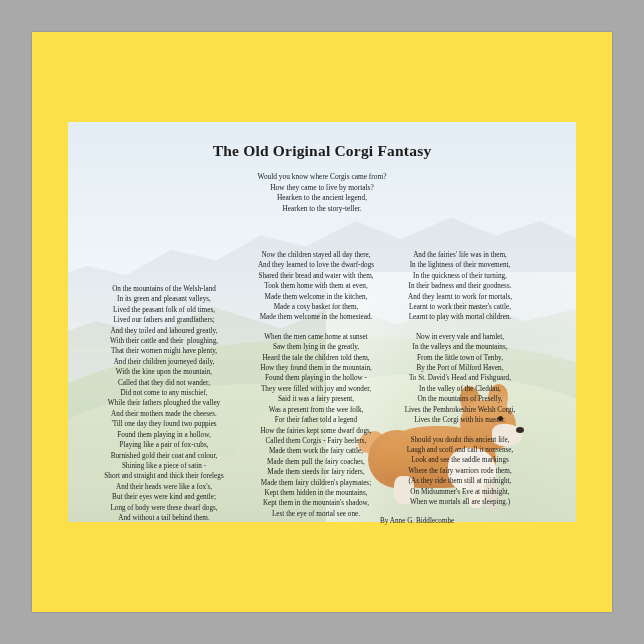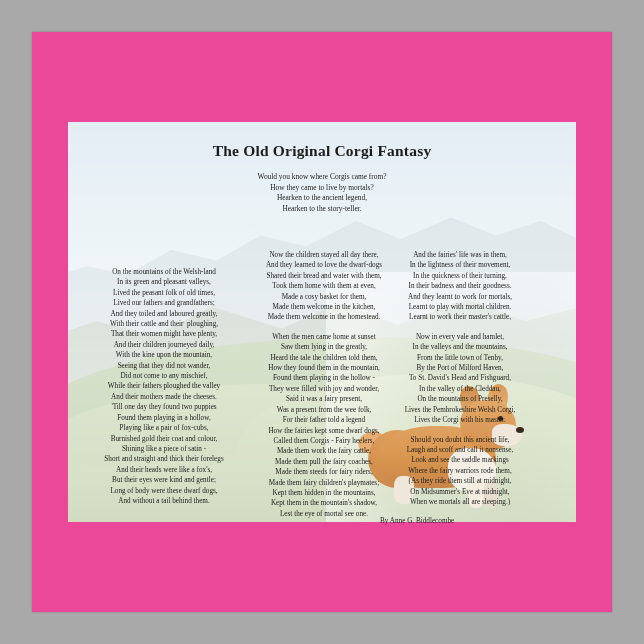--- a/index.html
+++ b/index.html
@@ -12,21 +12,21 @@
     background: #a9a9a9;
     font-family: "Liberation Serif", serif;
     overflow: hidden;
   }
   #poster-frame {
     position: absolute;
     left: 32px;
     top: 32px;
     width: 580px;
     height: 580px;
-    background: #ec4899;
+    background: #fde047;
     box-shadow: 0 0 2px rgba(0,0,0,0.25);
   }
   
   #artwork {
     position: absolute;
     left: 36px;
     top: 90px;
     width: 508px;
     height: 400px;
     overflow: hidden;
@@ -266,25 +266,25 @@
   .col {
     position: absolute;
     z-index: 5;
     font-size: 7.2px;
     line-height: 10.4px;
     color: #1b1b1b;
     text-align: center;
   }
   #col-left {
     left: 50px;
-    top: 235px;
+    top: 252px;
     width: 164px;
   }
   #col-mid {
-    left: 208px;
+    left: 200px;
     top: 218px;
     width: 168px;
   }
   #col-right {
     left: 348px;
     top: 218px;
     width: 160px;
   }
   .stanza {
     margin-bottom: 9px;
@@ -343,21 +343,21 @@
       <div class="stanza">
         <div class="line">On the mountains of the Welsh-land</div>
         <div class="line">In its green and pleasant valleys,</div>
         <div class="line">Lived the peasant folk of old times,</div>
         <div class="line">Lived our fathers and grandfathers;</div>
         <div class="line">And they toiled and laboured greatly,</div>
         <div class="line">With their cattle and their  ploughing,</div>
         <div class="line">That their women might have plenty,</div>
         <div class="line">And their children journeyed daily,</div>
         <div class="line">With the kine upon the mountain,</div>
-        <div class="line">Seeing that they did not wander,</div>
+        <div class="line">Called that they did not wander,</div>
         <div class="line">Did not come to any mischief,</div>
         <div class="line">While their fathers ploughed the valley</div>
         <div class="line">And their mothers made the cheeses.</div>
         <div class="line">'Till one day they found two puppies</div>
         <div class="line">Found them playing in a hollow,</div>
         <div class="line">Playing like a pair of fox-cubs,</div>
         <div class="line">Burnished gold their coat and colour,</div>
         <div class="line">Shining like a piece of satin -</div>
         <div class="line">Short and straight and thick their forelegs</div>
         <div class="line">And their heads were like a fox's,</div>
@@ -365,22 +365,22 @@
         <div class="line">Long of body were these dwarf dogs,</div>
         <div class="line">And without a tail behind them.</div>
       </div>
     </div>
   <div class="col" id="col-mid">
       <div class="stanza">
         <div class="line">Now the children stayed all day there,</div>
         <div class="line">And they learned to love the dwarf-dogs</div>
         <div class="line">Shared their bread and water with them,</div>
         <div class="line">Took them home with them at even,</div>
+        <div class="line">Made them welcome in the kitchen,</div>
         <div class="line">Made a cosy basket for them,</div>
-        <div class="line">Made them welcome in the kitchen,</div>
         <div class="line">Made them welcome in the homestead.</div>
       </div>
       <div class="stanza">
         <div class="line">When the men came home at sunset</div>
         <div class="line">Saw them lying in the greatly,</div>
         <div class="line">Heard the tale the children told them,</div>
         <div class="line">How they found them in the mountain,</div>
         <div class="line">Found them playing in the hollow -</div>
         <div class="line">They were filled with joy and wonder,</div>
         <div class="line">Said it was a fairy present,</div>
@@ -397,22 +397,22 @@
         <div class="line">Lest the eye of mortal see one.</div>
       </div>
     </div>
   <div class="col" id="col-right">
       <div class="stanza">
         <div class="line">And the fairies' life was in them,</div>
         <div class="line">In the lightness of their movement,</div>
         <div class="line">In the quickness of their turning,</div>
         <div class="line">In their badness and their goodness.</div>
         <div class="line">And they learnt to work for mortals,</div>
+        <div class="line">Learnt to work their master's cattle,</div>
         <div class="line">Learnt to play with mortal children.</div>
-        <div class="line">Learnt to work their master's cattle,</div>
       </div>
       <div class="stanza">
         <div class="line">Now in every vale and hamlet,</div>
         <div class="line">In the valleys and the mountains,</div>
         <div class="line">From the little town of Tenby,</div>
         <div class="line">By the Port of Milford Haven,</div>
         <div class="line">To St. David's Head and Fishguard,</div>
         <div class="line">In the valley of the Cleddau,</div>
         <div class="line">On the mountains of Preselly,</div>
         <div class="line">Lives the Pembrokeshire Welsh Corgi,</div>

